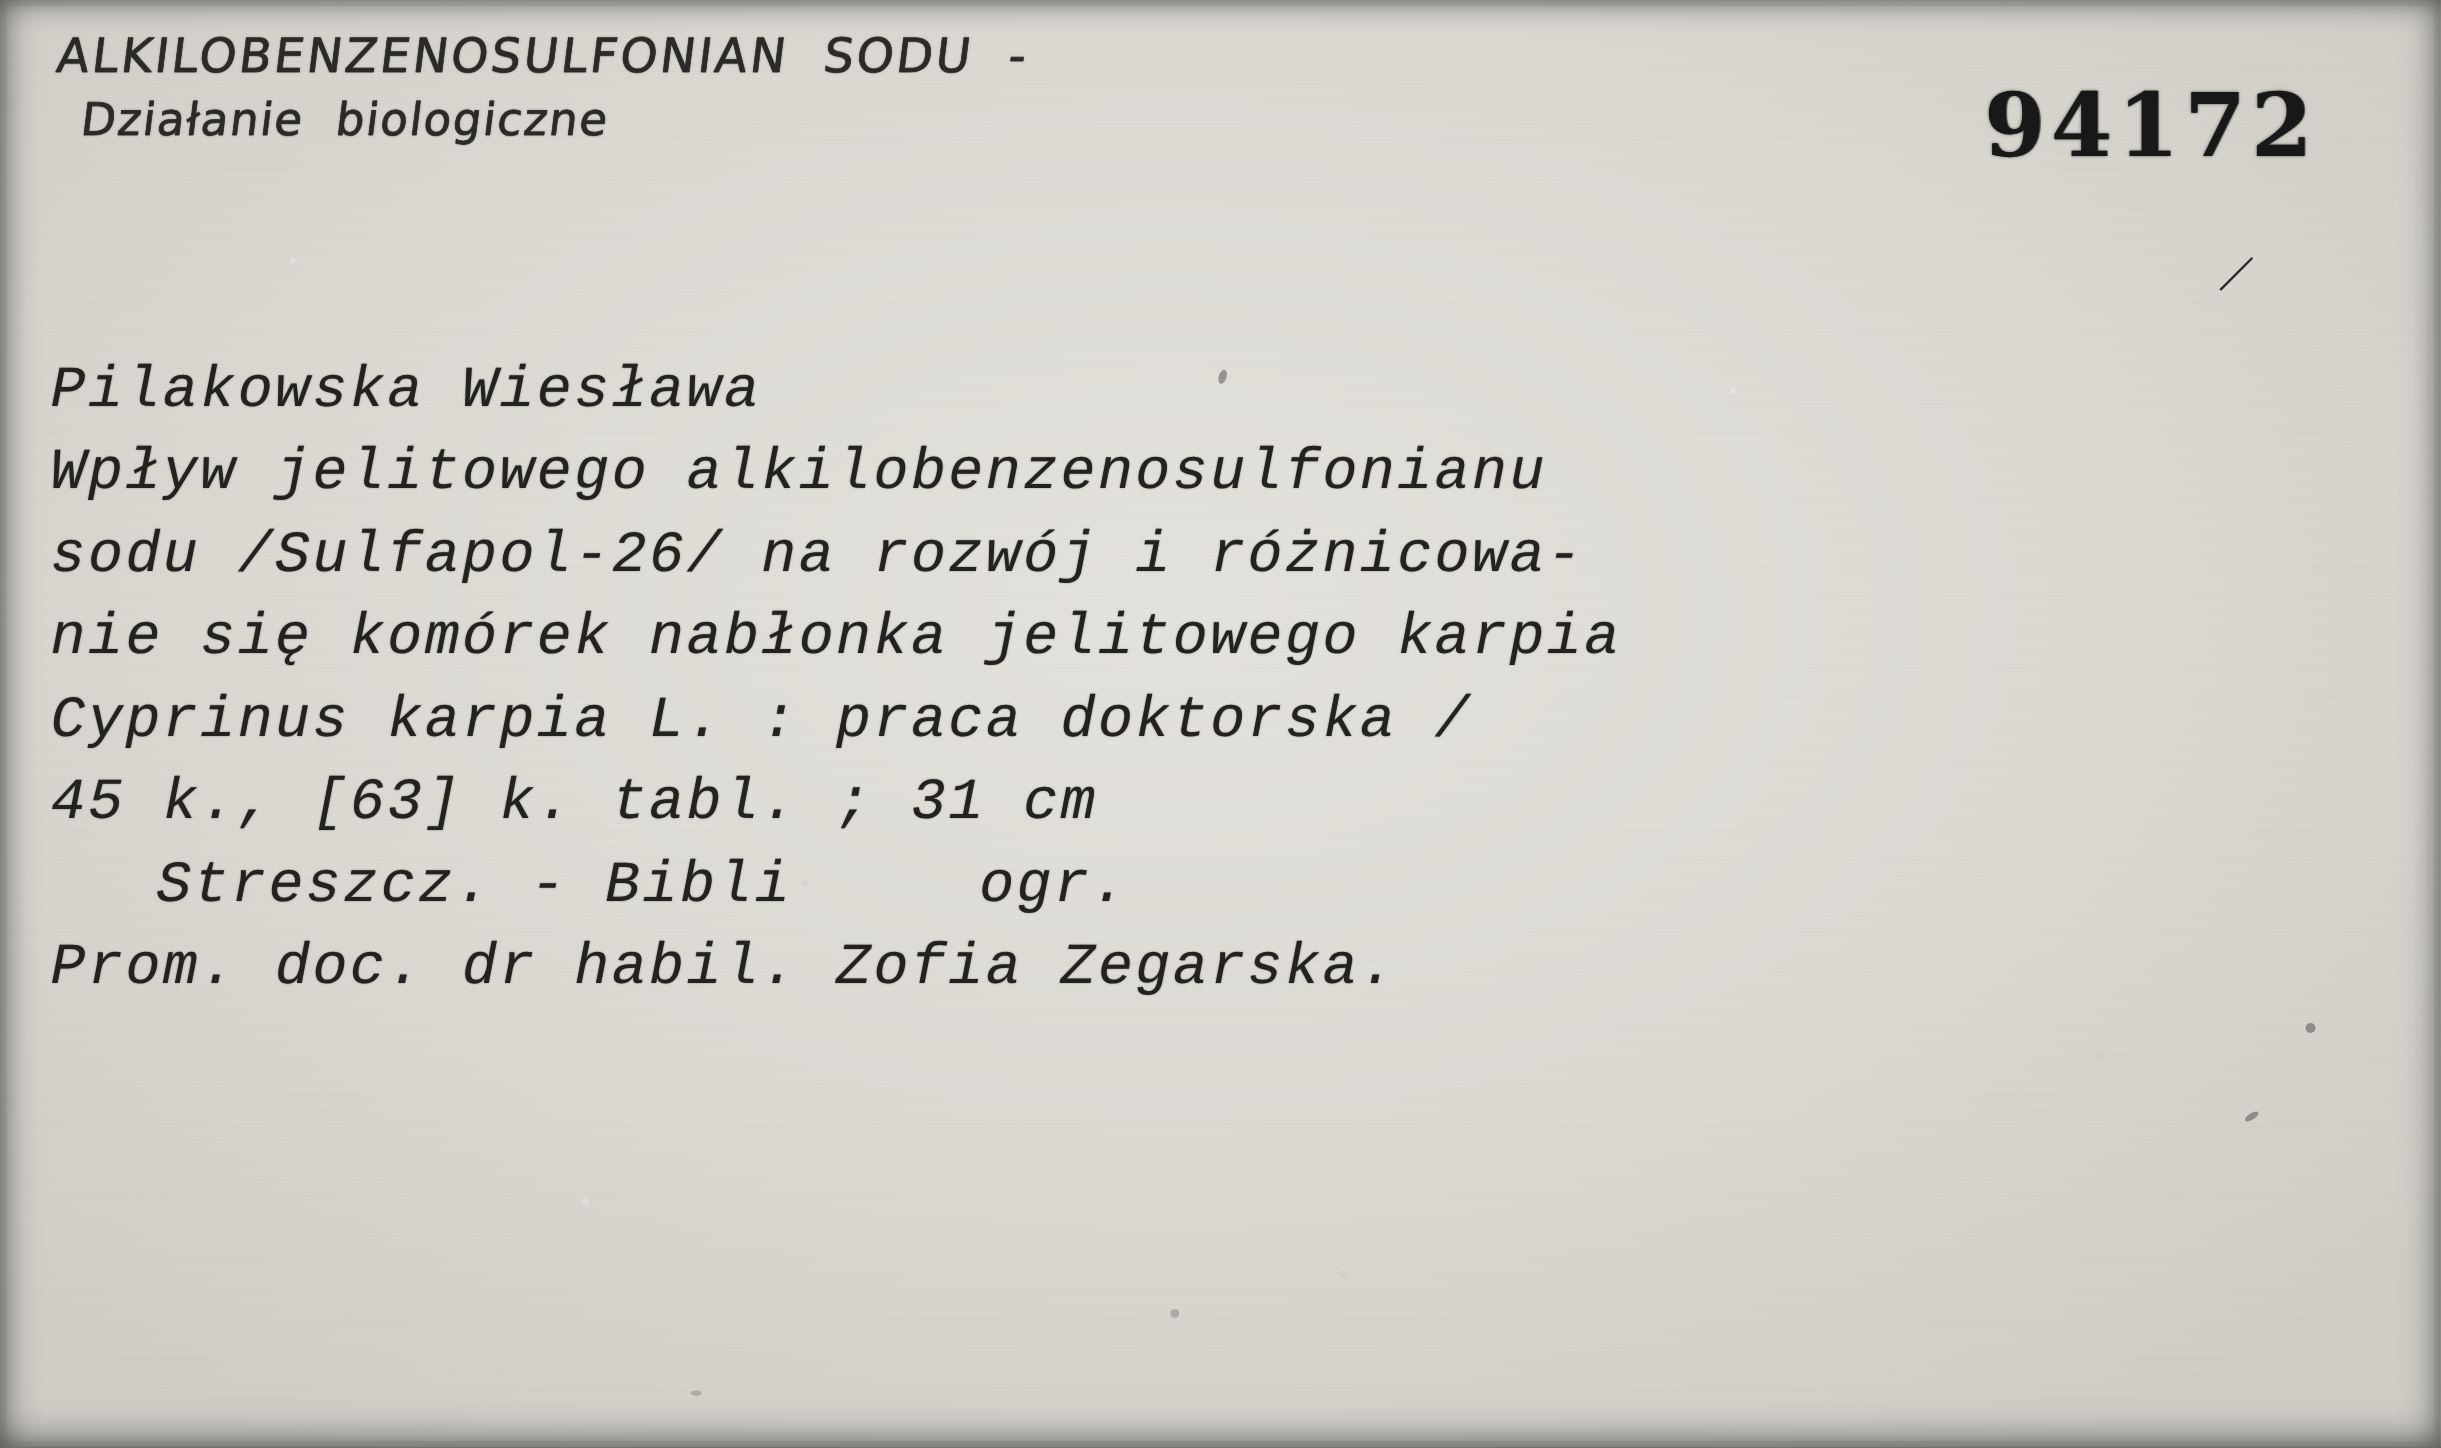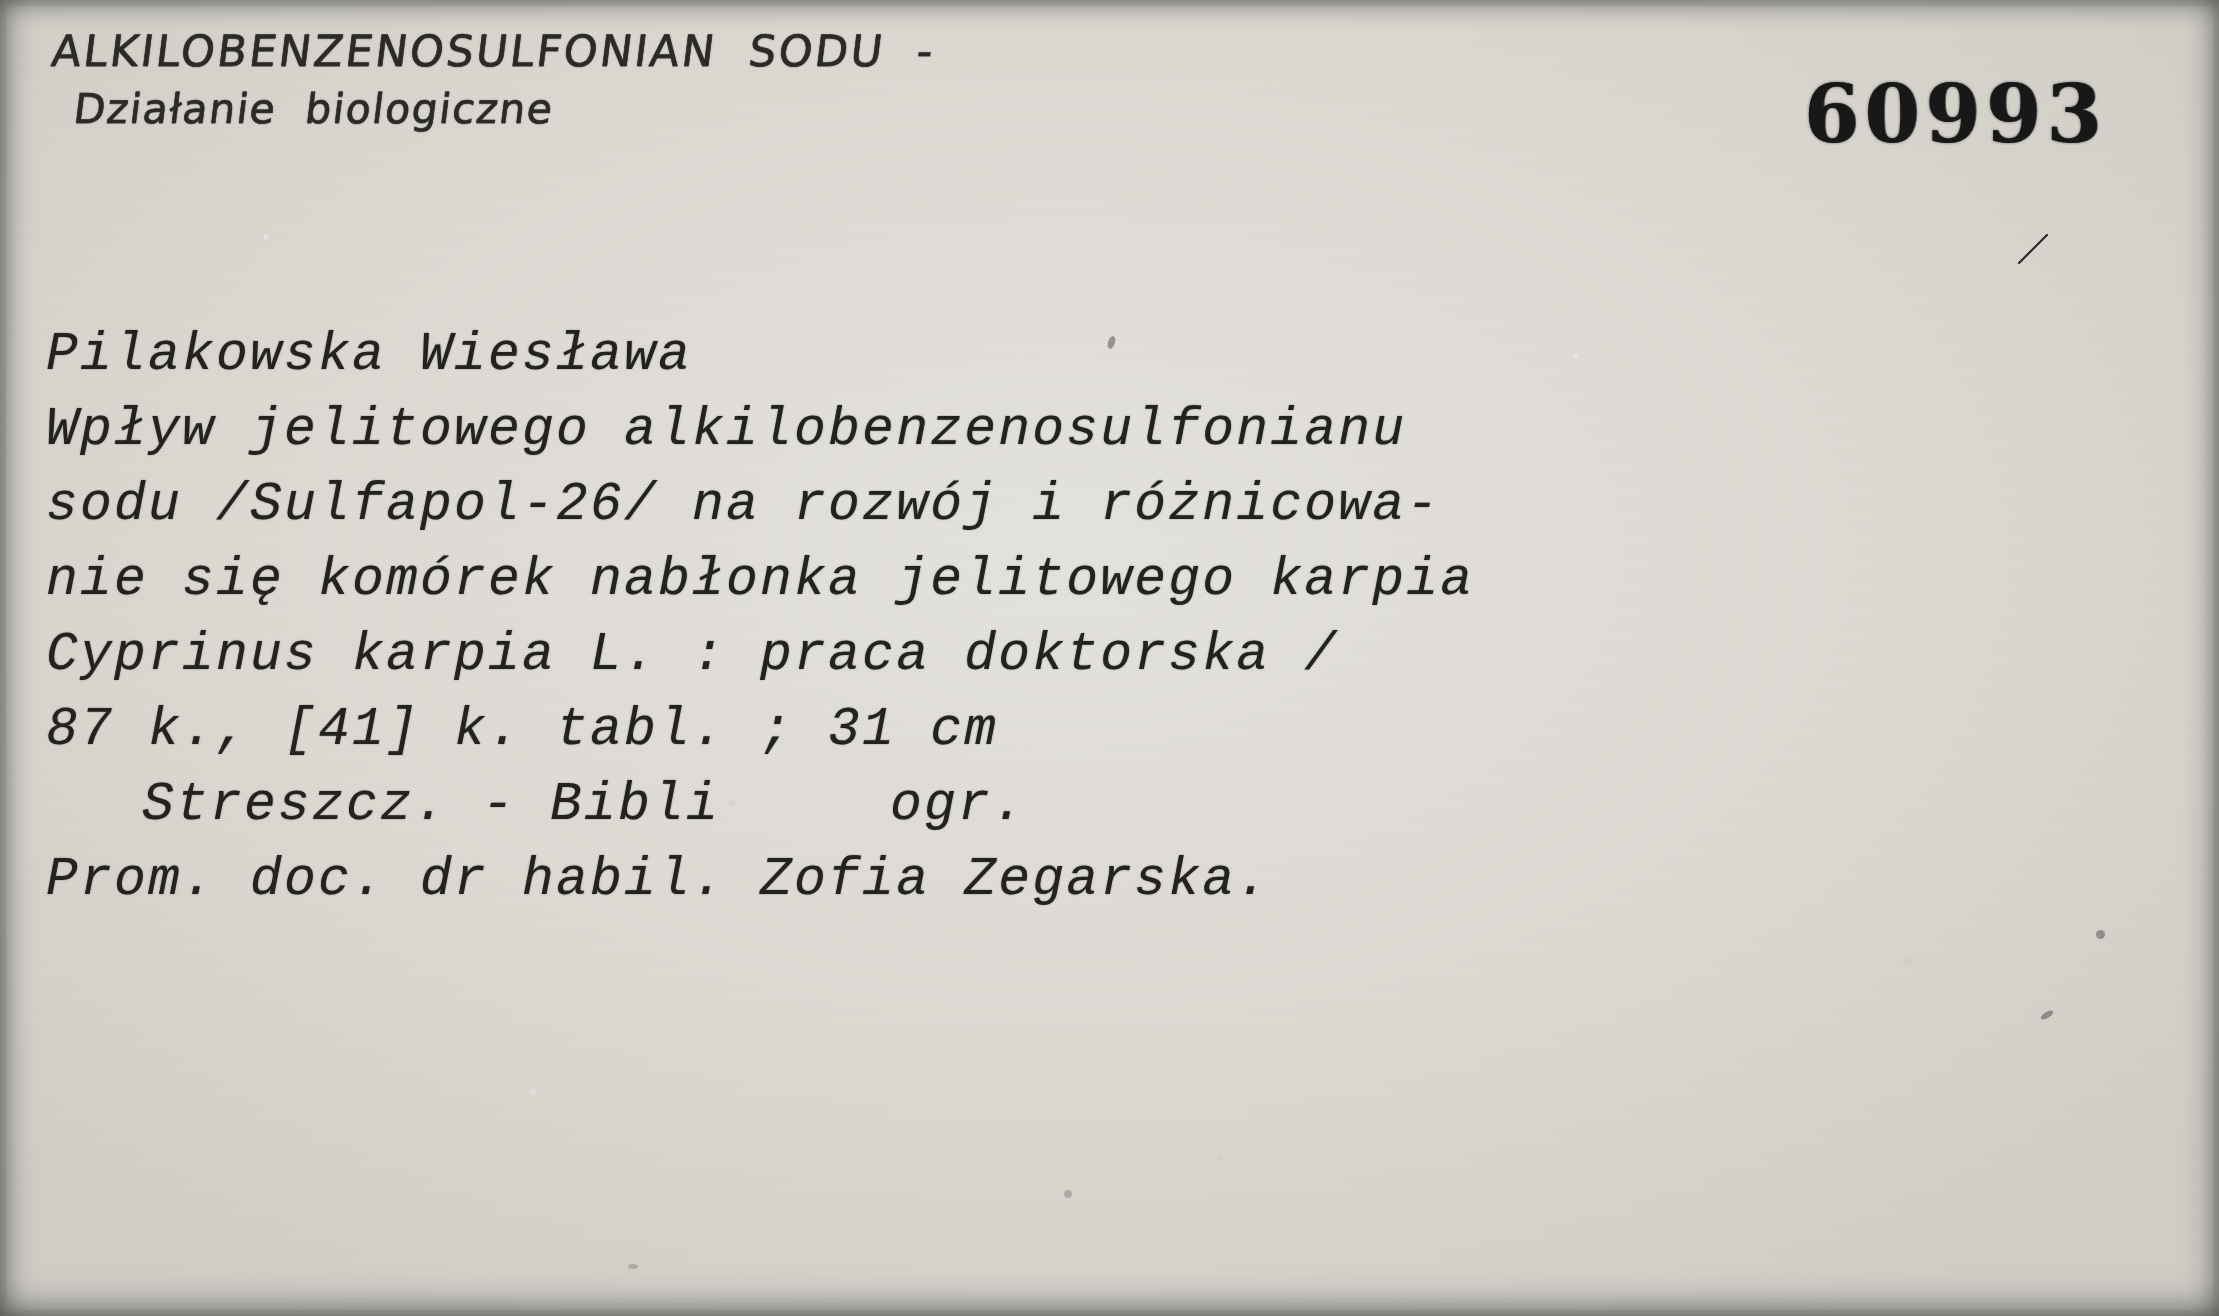--- a/index.html
+++ b/index.html
@@ -147,33 +147,33 @@
 
 <div id="card-scan">
 
   <div id="grain"></div>
 
   <div id="handwritten">
     <div class="hand-line" id="hand-title">ALKILOBENZENOSULFONIAN  SODU  -</div>
     <div class="hand-line" id="hand-subtitle">Działanie  biologiczne</div>
   </div>
 
-  <div id="accession-number">60993</div>
+  <div id="accession-number">94172</div>
 
   <svg id="pen-tick" viewBox="0 0 34 34">
     <path d="M2 31 L30 3" stroke="#2c2b28" stroke-width="2.2" fill="none" stroke-linecap="round"></path>
   </svg>
 
   <div id="typed-body">
     <div class="typed-line">Pilakowska Wiesława</div>
     <div class="typed-line">Wpływ jelitowego alkilobenzenosulfonianu</div>
     <div class="typed-line">sodu /Sulfapol-26/ na rozwój i różnicowa-</div>
     <div class="typed-line">nie się komórek nabłonka jelitowego karpia</div>
     <div class="typed-line">Cyprinus karpia L. : praca doktorska /</div>
-    <div class="typed-line">87 k., [41] k. tabl. ; 31 cm</div>
+    <div class="typed-line">45 k., [63] k. tabl. ; 31 cm</div>
     <div class="typed-line indent">Streszcz. - Bibli     ogr.</div>
     <div class="typed-line">Prom. doc. dr habil. Zofia Zegarska.</div>
   </div>
 
   <div class="speck" id="speck-1"></div>
   <div class="speck" id="speck-2"></div>
   <div class="speck" id="speck-3"></div>
   <div class="speck" id="speck-4"></div>
   <div class="speck" id="speck-5"></div>
 

